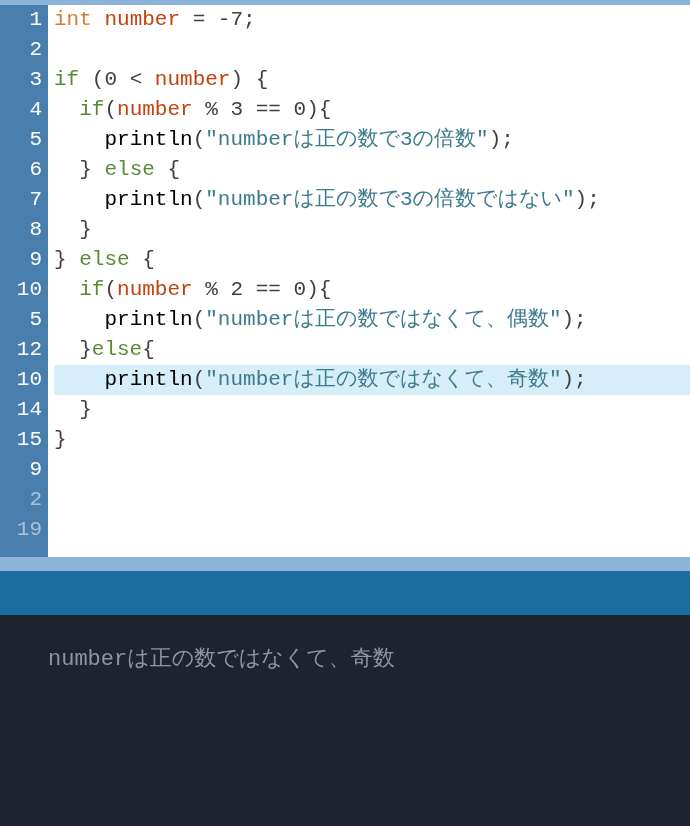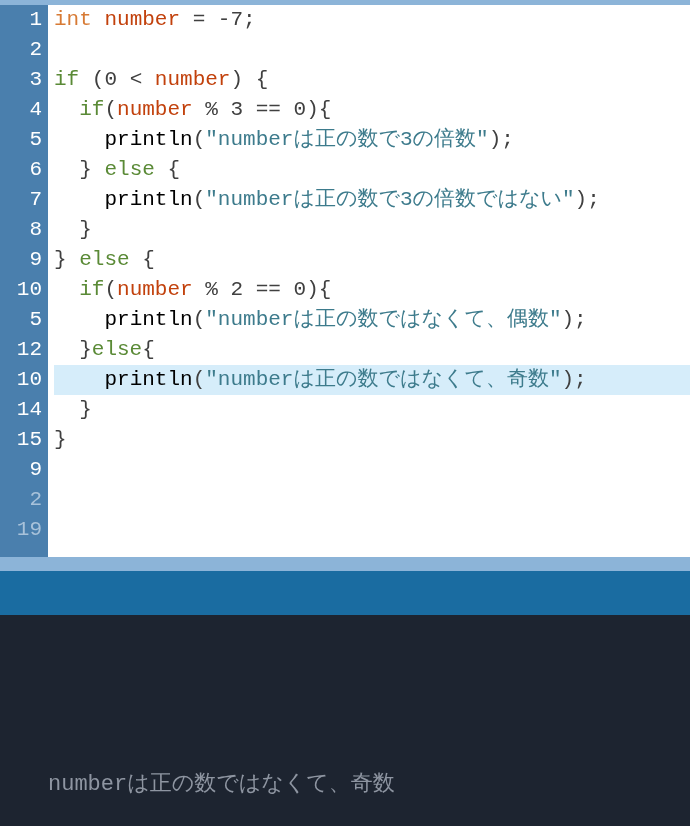--- a/index.html
+++ b/index.html
@@ -65,21 +65,21 @@
     background: #1a6ca1;
     border-top: 14px solid #8cb4d8;
   }
   .console {
     flex: 1;
     background: #1d2430;
     color: #8e95a1;
     padding: 28px 48px;
     font-size: 22px;
     display: flex;
-    align-items: flex-end;
+    align-items: flex-start;
   }
   .console-text { white-space: pre; }
 </style>
 </head>
 <body>
 
 <div class="editor-wrap">
   <div class="editor-top">
     <div class="gutter" id="gutter">
         <div class="ln">1</div>

